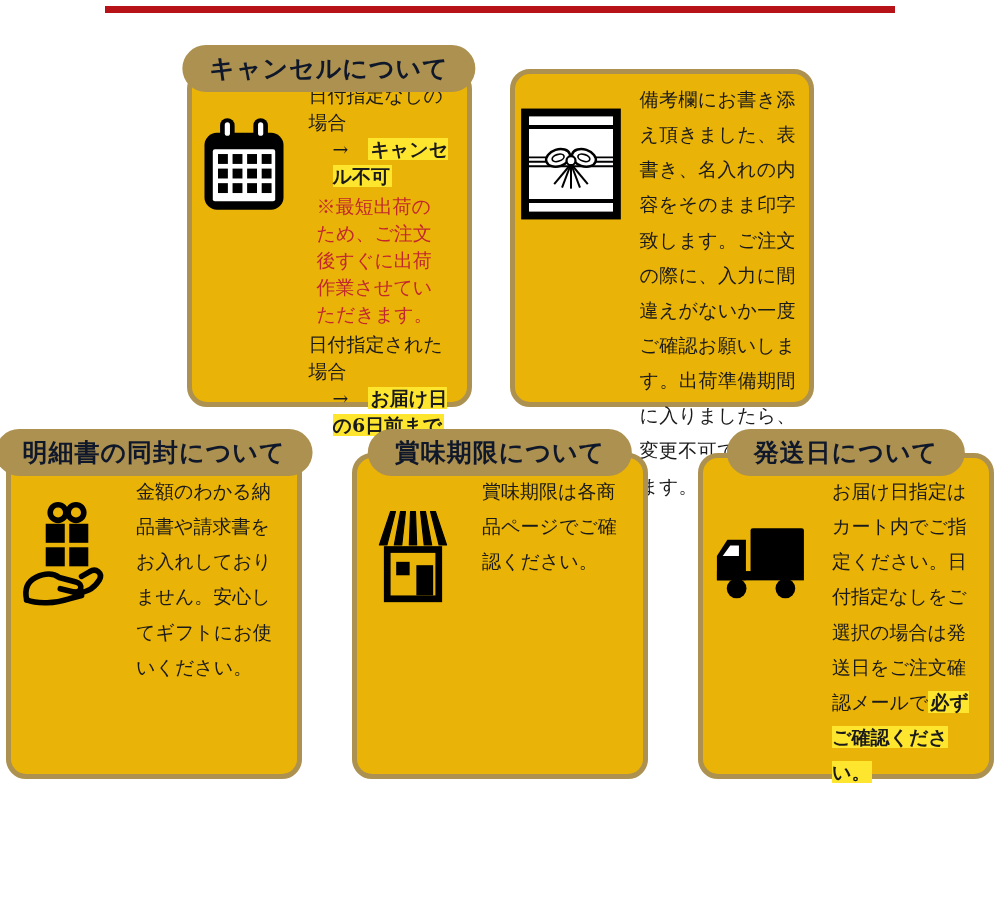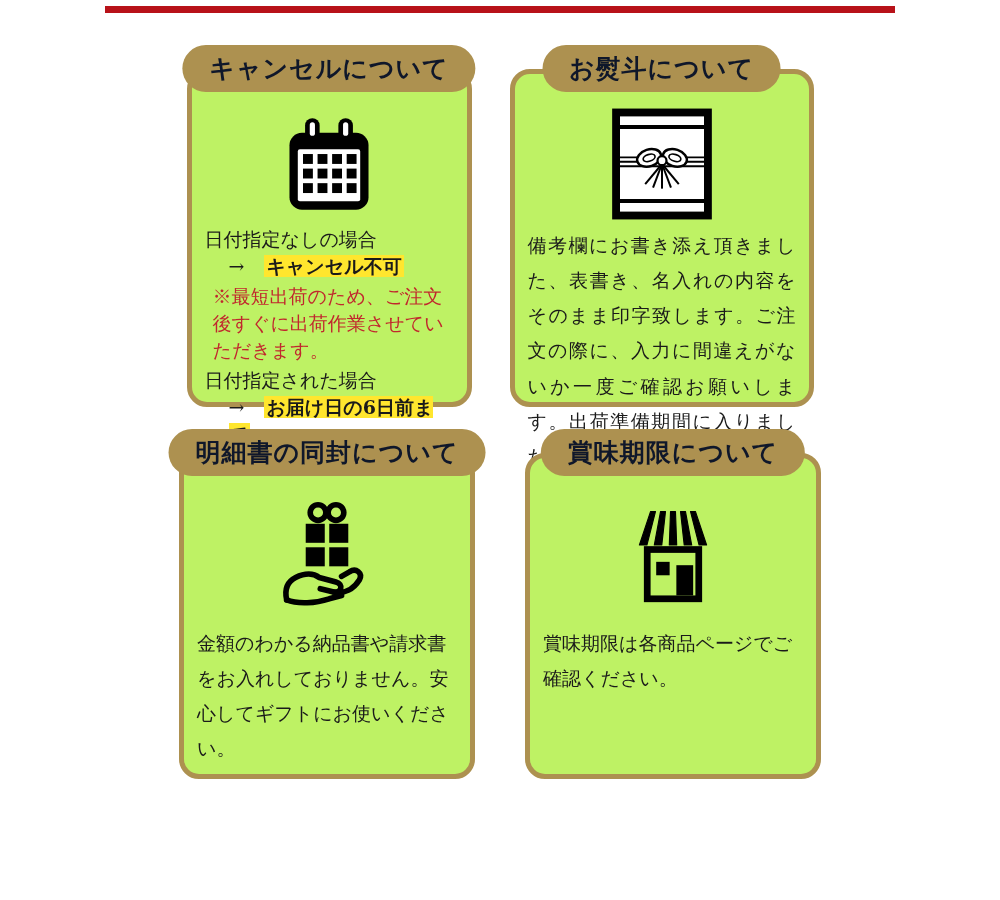--- a/index.html
+++ b/index.html
@@ -38,24 +38,24 @@
   .pill {
     position:absolute; top:0; left:50%; transform:translateX(-50%);
     background:#ad9150; color:#0f172a;
     height:47px; line-height:47px;
     padding:0 27px;
     font-size:25px; font-weight:700; letter-spacing:1px;
     border-radius:25px; white-space:nowrap; z-index:2;
     text-align:center;
   }
   .card {
-    background:#bef264;
+    background:#eab308;
     border:5px solid #ad9150;
     border-radius:20px;
-    display:flex; flex-direction:column; align-items:center;
+    display:flex; flex-direction:row; 
   }
   .w1 { width:285px; } .w2 { width:304px; } .w3 { width:296px; }
   .h-top { height:338px; } .h-bottom { height:326px; }
 
   .icon-box { flex:0 0 auto; display:flex; justify-content:center; }
   .icon-top1 { margin-top:40px; }
   .icon-top2 { margin-top:34px; }
   .icon-bottom { margin-top:40px; }
 
   .card-body { width:100%; padding:0 13px; font-size:19px; }
@@ -114,21 +114,20 @@
           <p class="case-label">日付指定なしの場合</p>
           <p class="arrow-line"><span class="arrow">→</span><span class="hl">キャンセル不可</span></p>
           <p class="note-red">※最短出荷のため、ご注文後すぐに出荷作業させていただきます。</p>
           <p class="case-label">日付指定された場合</p>
           <p class="arrow-line"><span class="arrow">→</span><span class="hl">お届け日の6日前まで</span></p>
         </div>
       </div>
     </div>
 
     <div class="card-wrap">
-      <div class="pill">お熨斗について</div>
       <div class="card w2 h-top">
         <div class="icon-box icon-top2">
           <svg viewBox="0 0 100 100" width="112" height="112" aria-hidden="true">
             <rect x="9" y="4" width="82" height="92" fill="#fff" stroke="#000" stroke-width="7"></rect>
             <line x1="9" y1="17" x2="91" y2="17" stroke="#000" stroke-width="3.5"></line>
             <line x1="9" y1="83" x2="91" y2="83" stroke="#000" stroke-width="3.5"></line>
             <g stroke="#000" stroke-width="1.6">
               <line x1="9" y1="44" x2="91" y2="44"></line>
               <line x1="9" y1="48" x2="91" y2="48"></line>
               <line x1="9" y1="52" x2="91" y2="52"></line>
@@ -197,15 +196,31 @@
             </g>
             <rect x="27" y="46" width="46" height="44" fill="none" stroke="#000" stroke-width="6"></rect>
             <rect x="35" y="57" width="12" height="12" fill="#000"></rect>
             <rect x="53" y="60" width="15" height="27" fill="#000"></rect>
           </svg>
         </div>
         <div class="card-body body-flow-bottom">賞味期限は各商品ページでご確認ください。</div>
       </div>
     </div>
 
+    <div class="card-wrap">
+      <div class="pill">発送日について</div>
+      <div class="card w3 h-bottom">
+        <div class="icon-box icon-bottom">
+          <svg viewBox="0 0 100 100" width="116" height="116" aria-hidden="true">
+            <rect x="41" y="26" width="46" height="39" rx="2" fill="#000"></rect>
+            <path d="M12 71 L12 50 L21 36 L37 36 L37 71 Z" fill="#000"></path>
+            <rect x="12" y="63" width="75" height="8" fill="#000"></rect>
+            <path d="M17 50 L23.5 41 L31 41 L31 50 Z" fill="#fff"></path>
+            <circle cx="29" cy="78" r="8.5" fill="#000"></circle>
+            <circle cx="71" cy="78" r="8.5" fill="#000"></circle>
+          </svg>
+        </div>
+        <div class="card-body body-flow-bottom"><span>お届け日指定はカート内でご指定ください。日付指定なしをご選択の場合は発送日をご注文確認メールで</span><span class="hl">必ずご確認ください。</span></div>
+      </div>
+    </div>
 
   </div>
 </div>
 
 </body></html>

